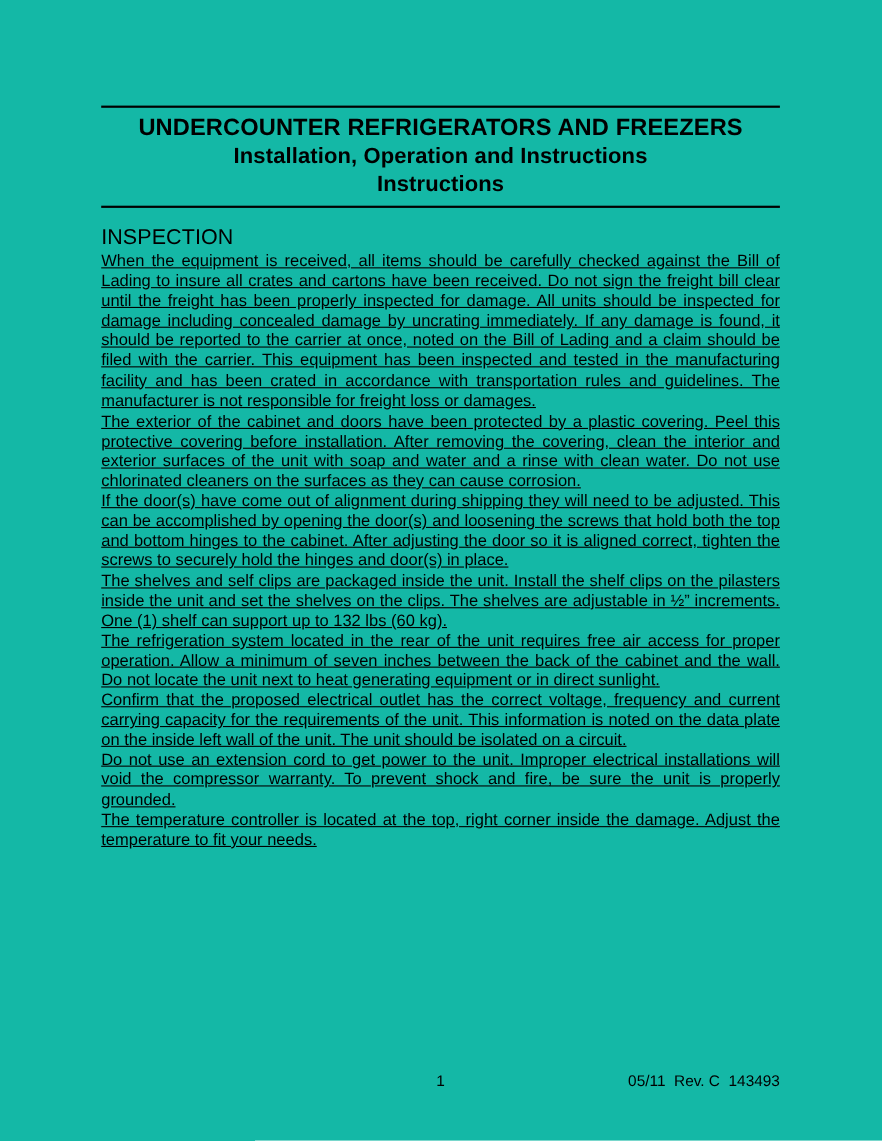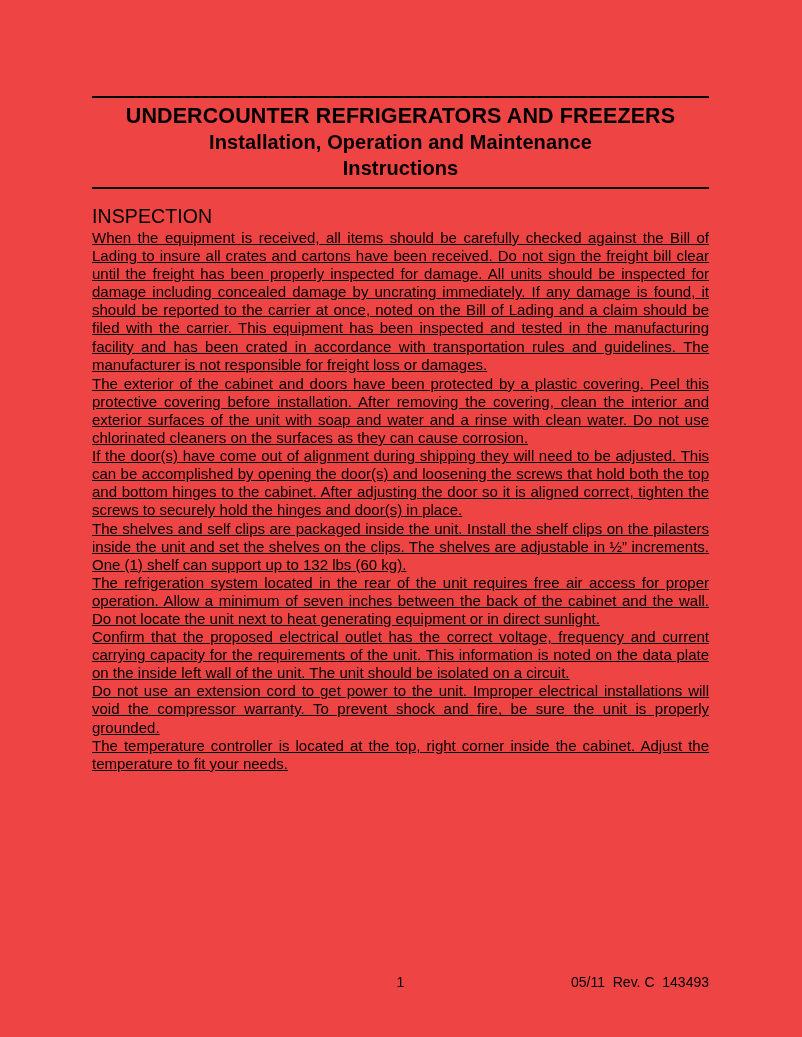--- a/index.html
+++ b/index.html
@@ -13,21 +13,21 @@
     font-family: "Liberation Sans", sans-serif;
     color: #000000;
     -webkit-font-smoothing: antialiased;
   }
 
   .page {
     position: relative;
     width: 802px;
     height: 1037px;
     box-sizing: border-box;
-    background: #ef4444;
+    background: #14b8a6;
     overflow: hidden;
   }
 
   .content {
     position: absolute;
     left: 92px;
     top: 96px;
     width: 617px;
   }
 
@@ -109,37 +109,37 @@
 </style>
 </head>
 <body>
 
 <div class="page">
 
   <div class="content">
 
     <div class="title-block">
       <div class="title-line title-line-1">UNDERCOUNTER REFRIGERATORS AND FREEZERS</div>
-      <div class="title-line title-line-2">Installation, Operation and Maintenance</div>
+      <div class="title-line title-line-2">Installation, Operation and Instructions</div>
       <div class="title-line title-line-3">Instructions</div>
     </div>
 
     <div class="section">
       <div class="section-heading first">INSPECTION</div>
       <p class="para heading-para">When the equipment is received, all items should be carefully checked against the Bill of Lading to insure all crates and cartons have been received.  Do not sign the freight bill clear until the freight has been properly inspected for damage.  All units should be inspected for damage including concealed damage by uncrating immediately.  If any damage is found, it should be reported to the carrier at once, noted on the Bill of Lading and a claim should be filed with the carrier.  This equipment has been inspected and tested in the manufacturing facility and has been crated in accordance with transportation rules and guidelines.  The manufacturer is not responsible for freight loss or damages.</p>
     </div>
 
     <div class="section">
       <p class="para heading-para">The exterior of the cabinet and doors have been protected by a plastic covering.  Peel this protective covering before installation.   After removing the covering, clean the interior and exterior surfaces of the unit with soap and water and a rinse with clean water.  Do not use chlorinated cleaners on the surfaces as they can cause corrosion.</p>
       <p class="para">If the door(s) have come out of alignment during shipping they will need to be adjusted.  This can be accomplished by opening the door(s) and loosening the screws that hold both the top and bottom hinges to the cabinet.  After adjusting the door so it is aligned correct, tighten the screws to securely hold the hinges and door(s) in place.</p>
       <p class="para">The shelves and self clips are packaged inside the unit.  Install the shelf clips on the pilasters inside the unit and set the shelves on the clips.  The shelves are adjustable in ½” increments. One (1) shelf can support up to 132 lbs (60 kg).</p>
       <p class="para">The refrigeration system located in the rear of the unit requires free air access for proper operation.  Allow a minimum of seven inches between the back of the cabinet and the wall.   Do not locate the unit next to heat generating equipment or in direct sunlight.</p>
       <p class="para">Confirm that the proposed electrical outlet has the correct voltage, frequency and current carrying capacity for the requirements of the unit.  This information is noted on the data plate on the inside left wall of the unit.  The unit should be isolated on a circuit.</p>
       <p class="para">Do not use an extension cord to get power to the unit.  Improper electrical installations will void the compressor warranty.   To prevent shock and fire, be sure the unit is properly grounded.</p>
-      <p class="para">The temperature controller is located at the top, right corner inside the cabinet.  Adjust the temperature to fit your needs.</p>
+      <p class="para">The temperature controller is located at the top, right corner inside the damage.  Adjust the temperature to fit your needs.</p>
     </div>
 
   </div>
 
   <div class="footer">
     <span class="footer-page">1</span>
     <span class="footer-rev">05/11  Rev. C  143493</span>
   </div>
 
 </div>

